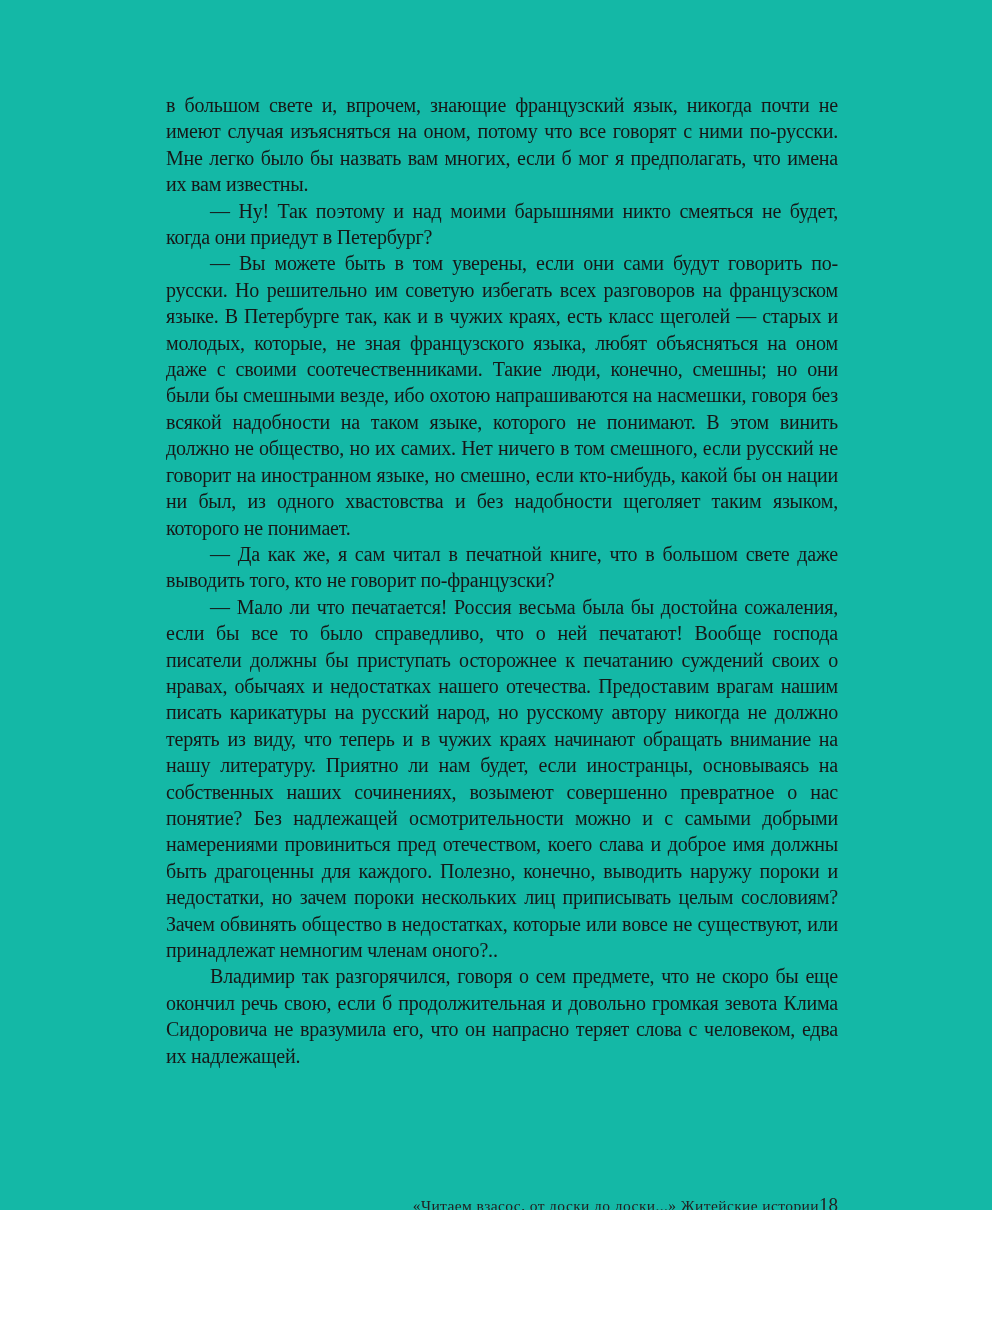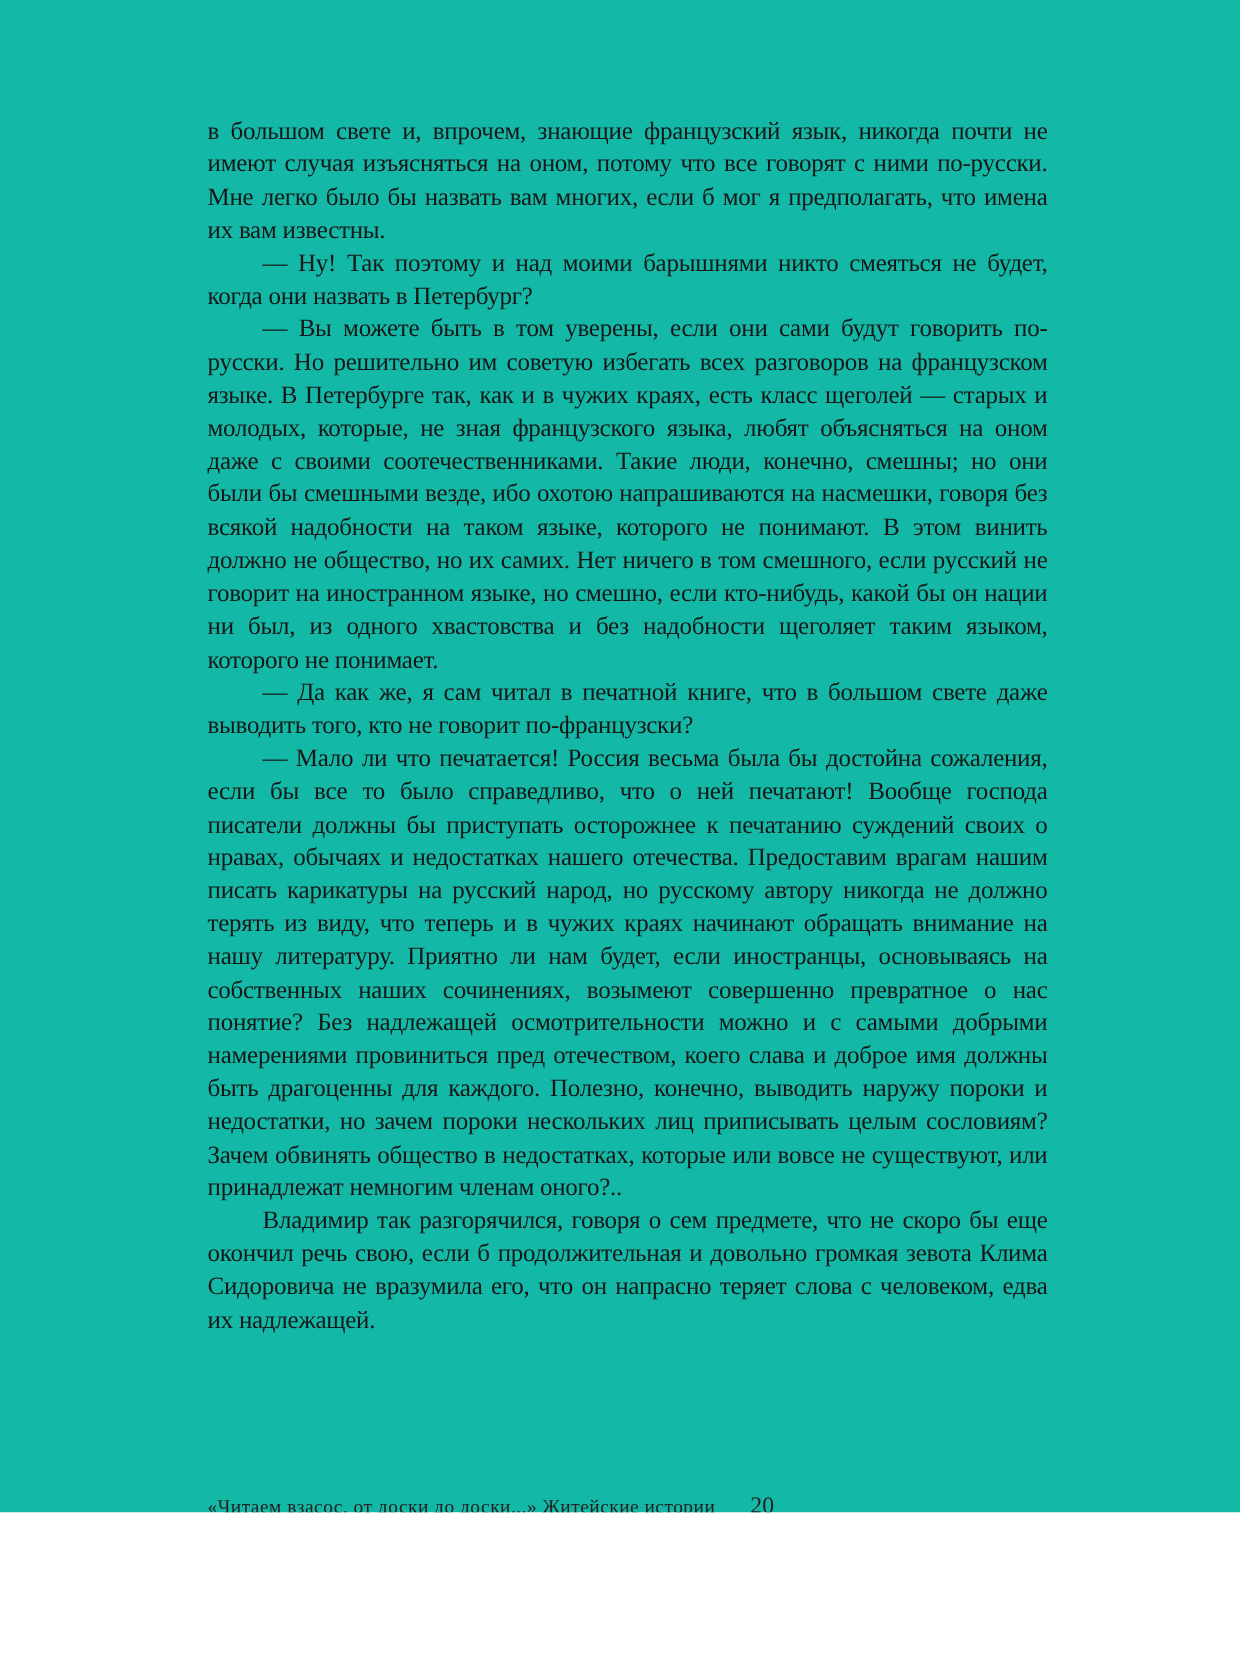--- a/index.html
+++ b/index.html
@@ -32,47 +32,46 @@
   }
   .text-block p.indented {
     text-indent: 44px;
   }
   .footer {
     position: absolute;
     left: 166px;
     top: 1194px;
     width: 672px;
     display: flex;
-    justify-content: flex-start;
+    justify-content: flex-end;
     align-items: baseline;
-    gap: 28px;
   }
   .footer-title {
     font-size: 15.5px;
     letter-spacing: 0.4px;
     color: #222222;
   }
   .page-number {
     font-size: 19px;
     color: #222222;
     font-variant-numeric: oldstyle-nums;
   }
 </style>
 </head>
 <body>
 
 <div class="page">
 
   <div class="text-block">
     <p>в большом свете и, впрочем, знающие французский язык, никогда почти не имеют случая изъясняться на оном, потому что все говорят с ними по-русски. Мне легко было бы назвать вам многих, если б мог я предполагать, что имена их вам известны.</p>
-    <p class="indented">— Ну! Так поэтому и над моими барышнями никто смеяться не будет, когда они назвать в Петербург?</p>
+    <p class="indented">— Ну! Так поэтому и над моими барышнями никто смеяться не будет, когда они приедут в Петербург?</p>
     <p class="indented">— Вы можете быть в том уверены, если они сами будут говорить по-русски. Но решительно им советую избегать всех разговоров на французском языке. В Петербурге так, как и в чужих краях, есть класс щеголей — старых и молодых, которые, не зная французского языка, любят объясняться на оном даже с своими соотечественниками. Такие люди, конечно, смешны; но они были бы смешными везде, ибо охотою напрашиваются на насмешки, говоря без всякой надобности на таком языке, которого не понимают. В этом винить должно не общество, но их самих. Нет ничего в том смешного, если русский не говорит на иностранном языке, но смешно, если кто-нибудь, какой бы он нации ни был, из одного хвастовства и без надобности щеголяет таким языком, которого не понимает.</p>
     <p class="indented">— Да как же, я сам читал в печатной книге, что в большом свете даже выводить того, кто не говорит по-французски?</p>
     <p class="indented">— Мало ли что печатается! Россия весьма была бы достойна сожаления, если бы все то было справедливо, что о ней печатают! Вообще господа писатели должны бы приступать осторожнее к печатанию суждений своих о нравах, обычаях и недостатках нашего отечества. Предоставим врагам нашим писать карикатуры на русский народ, но русскому автору никогда не должно терять из виду, что теперь и в чужих краях начинают обращать внимание на нашу литературу. Приятно ли нам будет, если иностранцы, основываясь на собственных наших сочинениях, возымеют совершенно превратное о нас понятие? Без надлежащей осмотрительности можно и с самыми добрыми намерениями провиниться пред отечеством, коего слава и доброе имя должны быть драгоценны для каждого. Полезно, конечно, выводить наружу пороки и недостатки, но зачем пороки нескольких лиц приписывать целым сословиям? Зачем обвинять общество в недостатках, которые или вовсе не существуют, или принадлежат немногим членам оного?..</p>
     <p class="indented">Владимир так разгорячился, говоря о сем предмете, что не скоро бы еще окончил речь свою, если б продолжительная и довольно громкая зевота Клима Сидоровича не вразумила его, что он напрасно теряет слова с человеком, едва их надлежащей.</p>
   </div>
 
   <div class="footer">
     <span class="footer-title">«Читаем взасос, от доски до доски...» Житейские истории</span>
-    <span class="page-number">20</span>
+    <span class="page-number">18</span>
   </div>
 
 </div>
 
 </body></html>

